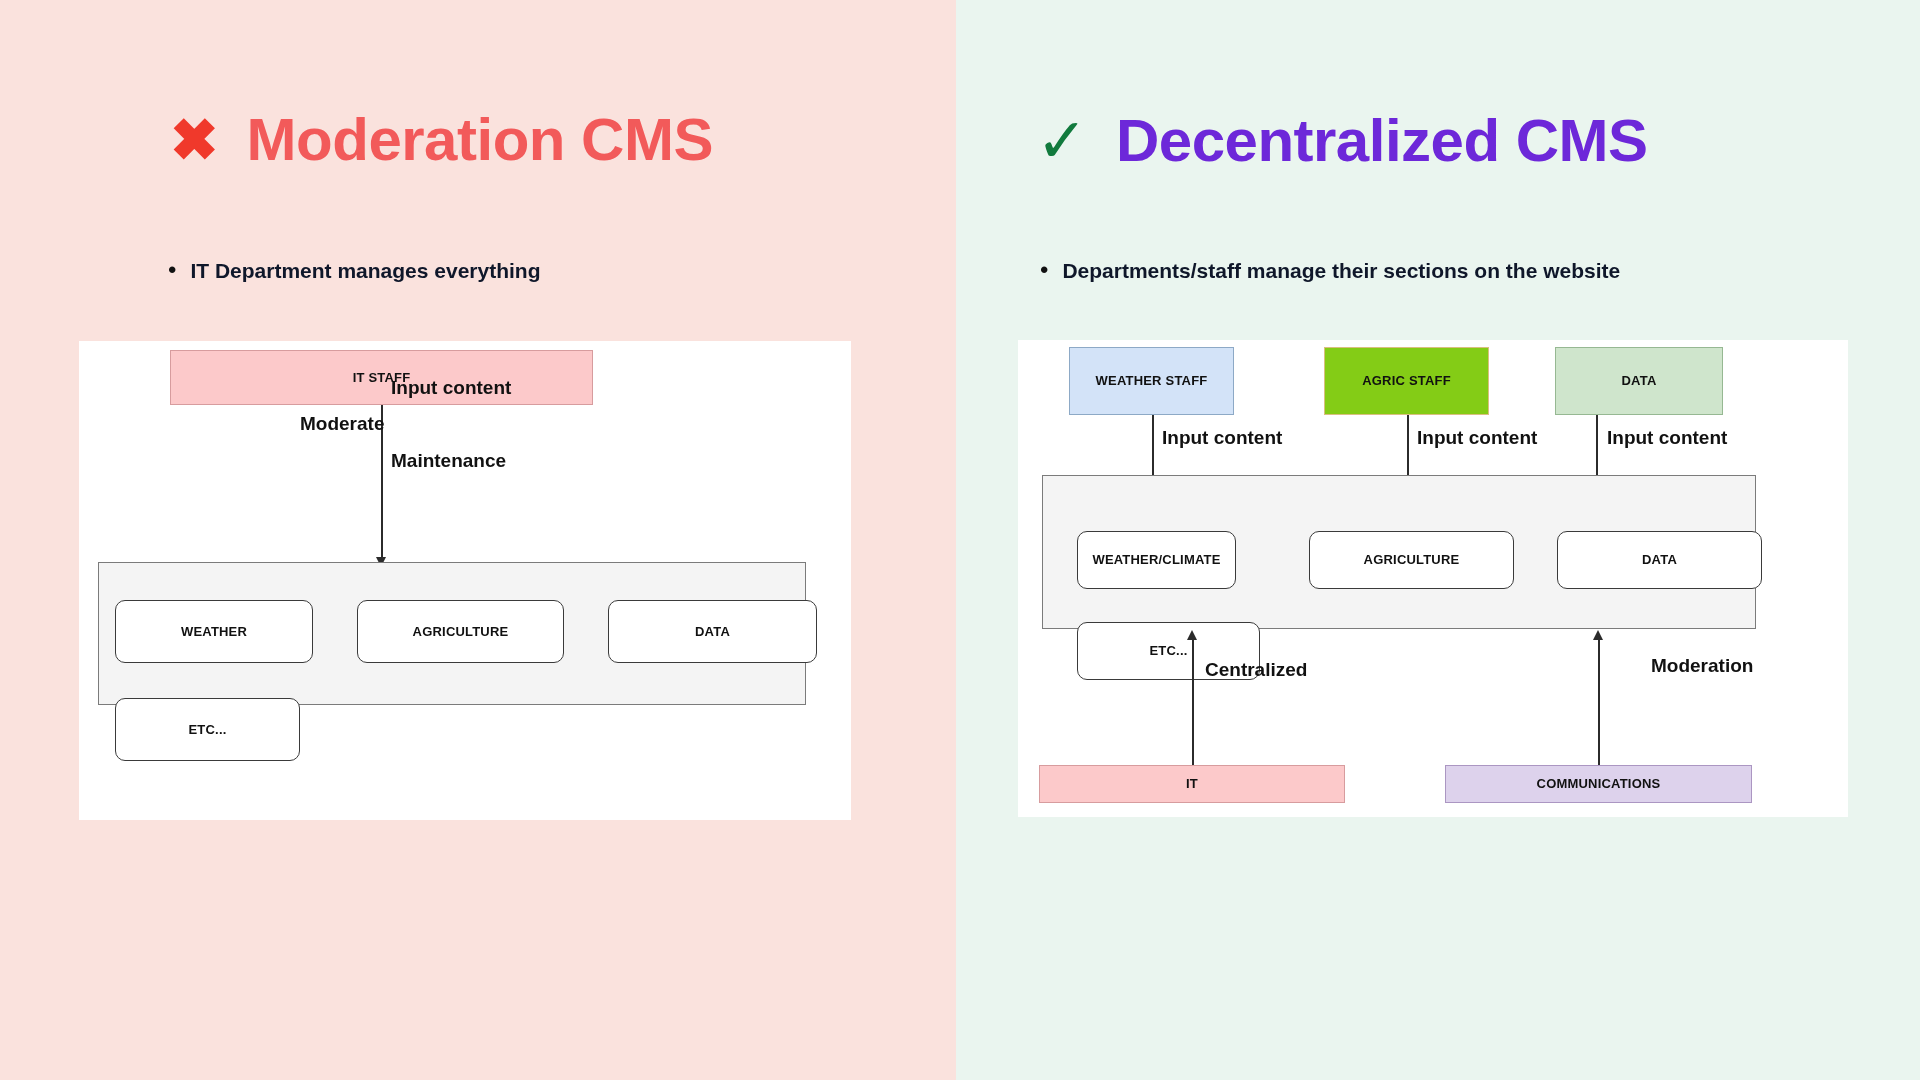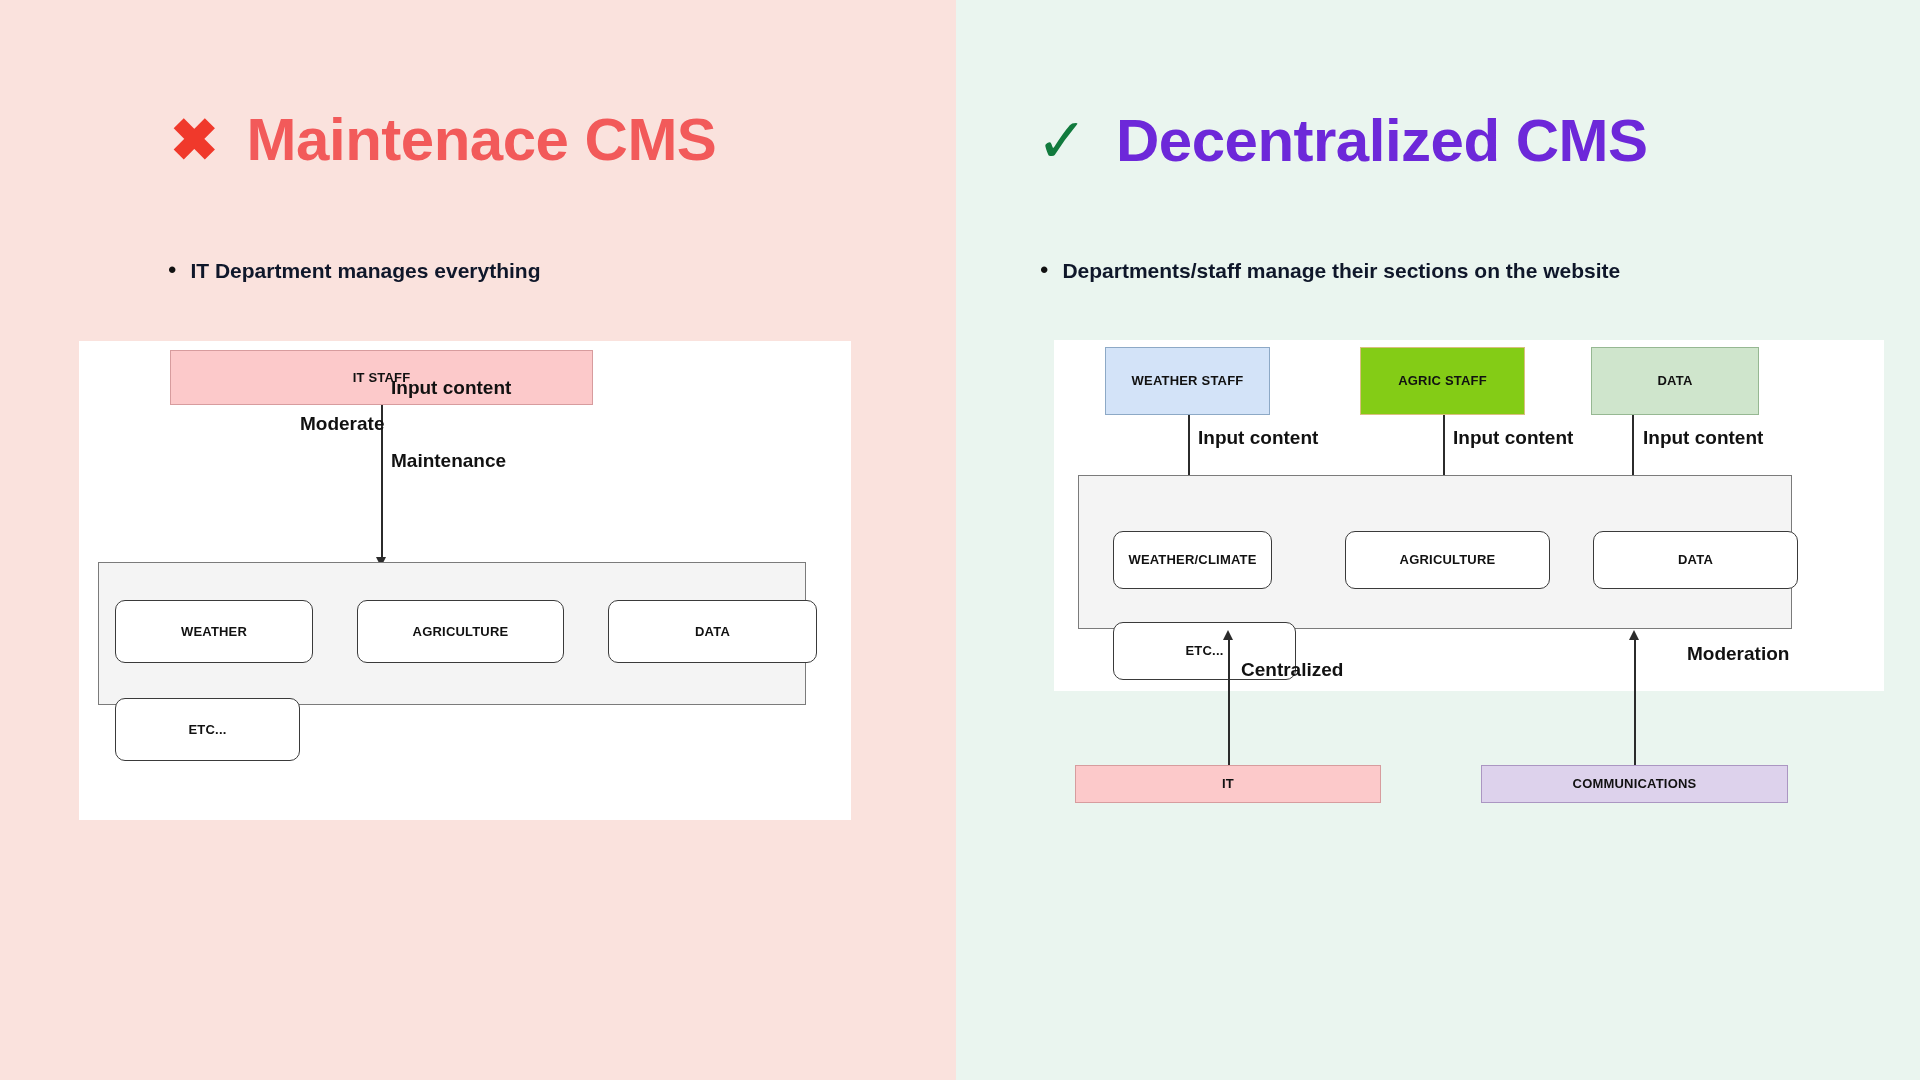--- a/index.html
+++ b/index.html
@@ -78,21 +78,21 @@
     font-weight: 700;
     line-height: 1.2;
   }
 
   
   .card {
     position: absolute;
     background: #ffffff;
   }
   .card-left  { left: 79px;   top: 341px; width: 772px; height: 479px; }
-  .card-right { left: 1018px; top: 340px; width: 830px; height: 351px; margin-left: 36px; }
+  .card-right { left: 1018px; top: 340px; width: 830px; height: 477px; }
 
   
   .dbox {
     position: absolute;
     display: flex;
     align-items: center;
     justify-content: center;
     box-sizing: border-box;
     font-size: 13px;
     font-weight: 700;
@@ -144,21 +144,21 @@
 </style>
 </head>
 <body>
 
 <div class="stage">
 
   <div class="panel panel-left">
 
     <div class="heading heading-left">
       <span class="mark mark-x">✖</span>
-      <span class="heading-text red">Maintenace CMS</span>
+      <span class="heading-text red">Moderation CMS</span>
     </div>
 
     <div class="bullet-row bullet-left">
       <span class="bullet-dot">•</span>
       <span class="bullet-text">IT Department manages everything</span>
     </div>
 
     <div class="card card-left">
 
       <div class="dbox sharp box-pink" style="left:91px; top:9px; width:423px; height:55px;">
@@ -256,18 +256,18 @@
       <div class="dbox sharp box-pink" style="left:21px; top:425px; width:306px; height:38px;">
         <span>IT</span>
       </div>
 
       <div class="conn" style="left:174px; top:299px; height:126px;"></div>
       <div class="arrowhead arrow-up" style="left:169px; top:290px;"></div>
       <div class="edge-label" style="left:187px; top:320px;">Centralized</div>
 
       <div class="conn" style="left:580px; top:299px; height:126px;"></div>
       <div class="arrowhead arrow-up" style="left:575px; top:290px;"></div>
-      <div class="edge-label" style="left:593px; top:304px;padding-left:40px;">Moderation</div>
+      <div class="edge-label" style="left:593px; top:316px;padding-left:40px;">Moderation</div>
 
     </div>
   </div>
 
 </div>
 
 </body></html>

